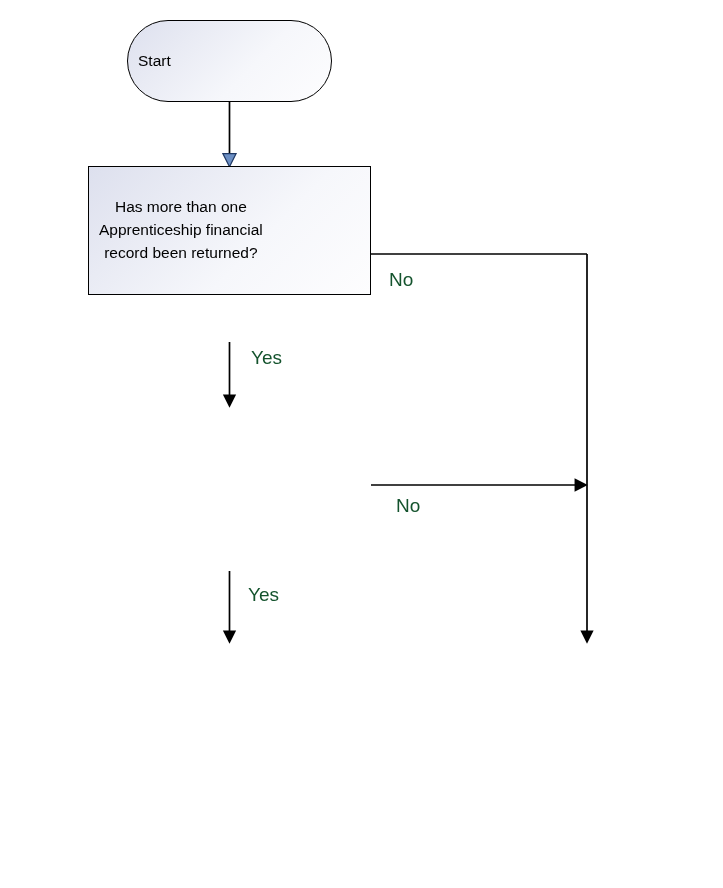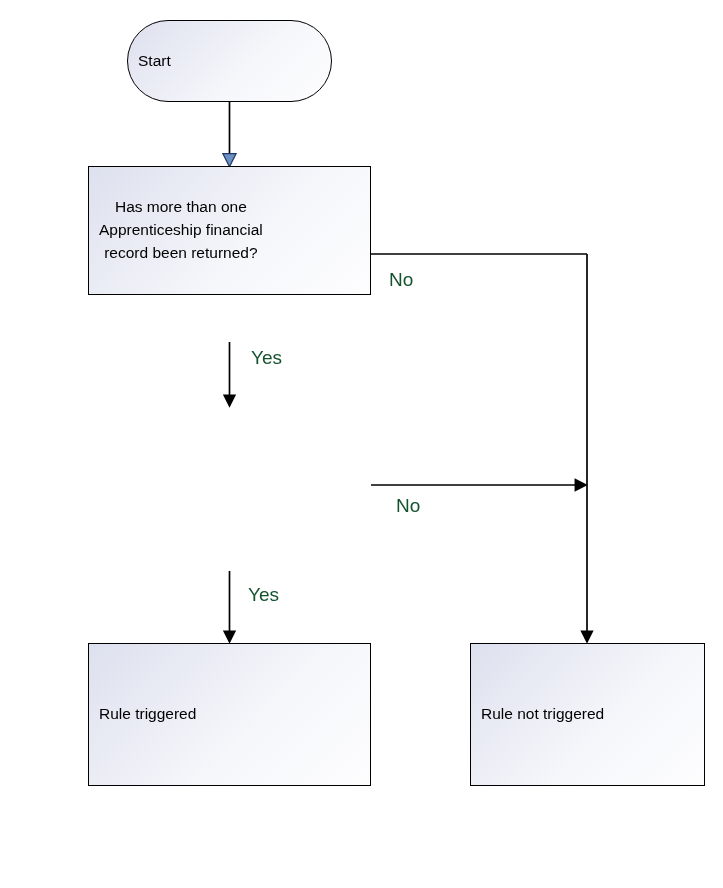--- a/index.html
+++ b/index.html
@@ -101,26 +101,20 @@
     <span class="node-label">Start</span>
   </div>
 
   <div class="node" id="node-decision-1">
     <span class="node-label">Has more than one
 Apprenticeship financial
 record been returned?</span>
   </div>
 
 
-  <div class="node" id="node-triggered">
-    <span class="node-label">Rule triggered</span>
-  </div>
 
-  <div class="node" id="node-not-triggered">
-    <span class="node-label">Rule not triggered</span>
-  </div>
 
   <span class="edge-label" id="label-no-1">No</span>
   <span class="edge-label" id="label-yes-1">Yes</span>
   <span class="edge-label" id="label-no-2">No</span>
   <span class="edge-label" id="label-yes-2">Yes</span>
 
 </div>
 
 </body></html>

